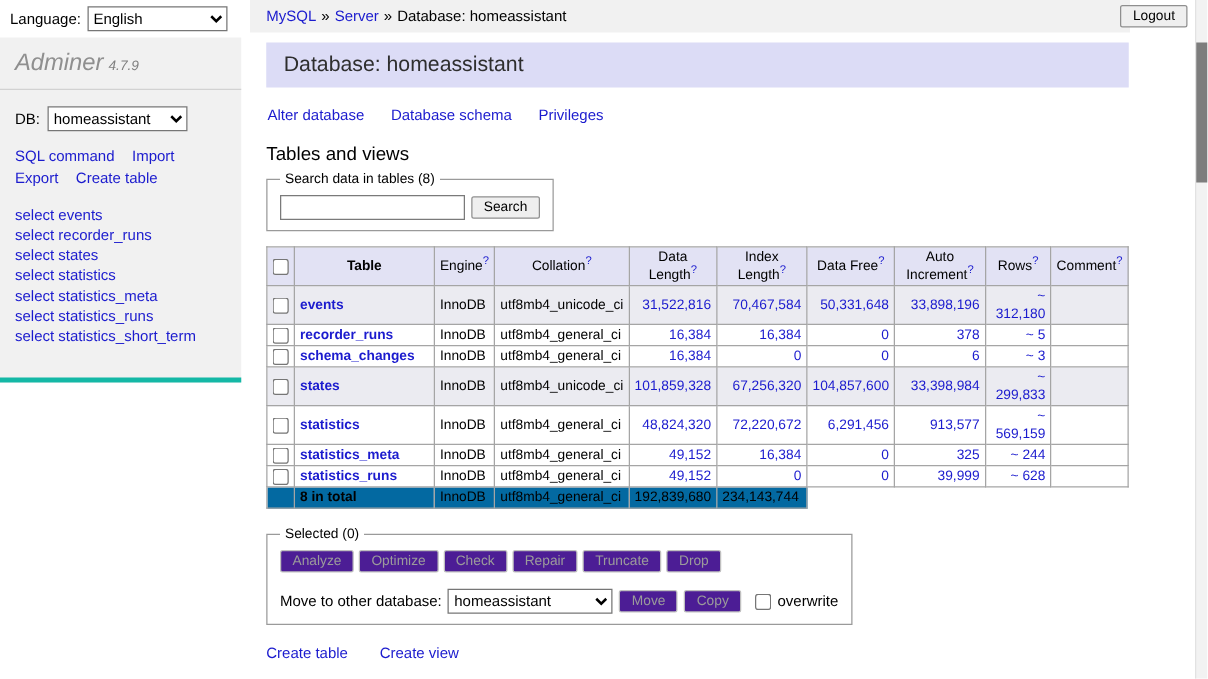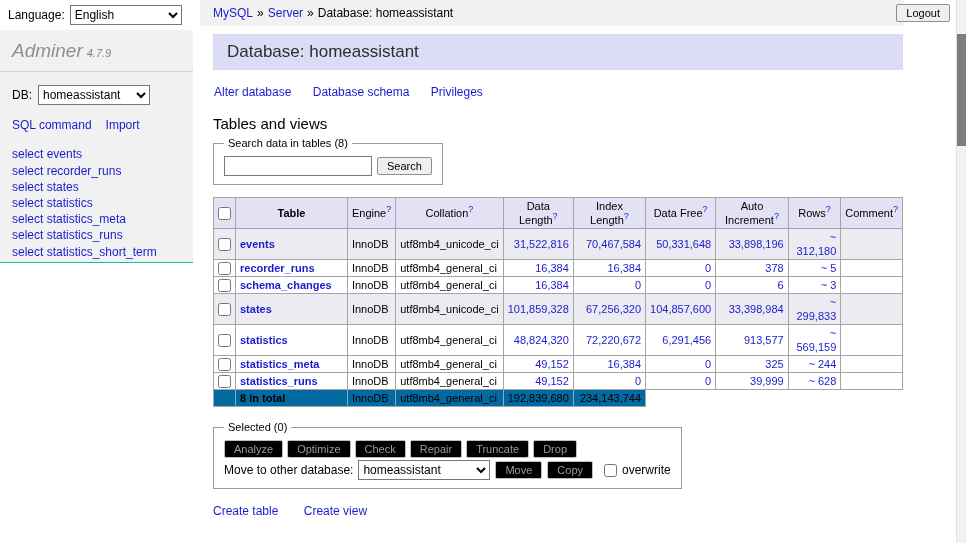--- a/index.html
+++ b/index.html
@@ -15,21 +15,21 @@
     width:966px;height:543px;position:relative;overflow:hidden;
     background:#fff;color:#000;
     font-family:"Liberation Sans",sans-serif;font-size:12px;
   }
   a{color:var(--link);text-decoration:none;cursor:pointer;}
   button{
     font-family:"Liberation Sans",sans-serif;font-size:11px;
     background:#efefef;border:1px solid #8f8f8f;border-radius:2px;
     padding:2px 9px;color:#000;cursor:pointer;
   }
-  button:disabled{color:#9b9b9b;border-color:#bfbfbf;background:#000000;cursor:default;}
+  button:disabled{color:#9b9b9b;border-color:#bfbfbf;background:#4c1d95;cursor:default;}
   select{font-family:"Liberation Sans",sans-serif;font-size:12px;height:20px;background:#fff;border:1px solid #767676;}
   input[type=text]{font-family:"Liberation Sans",sans-serif;font-size:12px;border:1px solid #7a7a7a;padding:2px 3px;width:148px;height:20px;background:#fff;}
   fieldset{border:1px solid #9a9a9a;margin:0;padding:5px 10px 8px;width:fit-content;}
   legend{font-size:11px;padding:0 4px;}
 
   
   .lang-row{position:absolute;top:5px;left:8px;display:flex;align-items:center;gap:5px;}
   .breadcrumb{
     position:absolute;left:200px;top:0;width:704px;height:26px;
     background:var(--graybg);line-height:26px;padding-left:13px;
@@ -37,21 +37,21 @@
   .breadcrumb .sep{color:#000;margin:0 4px;}
   .logout-wrap{position:absolute;top:4px;right:16px;}
 
   
   .scrollbar{position:absolute;right:0;top:0;width:10px;height:543px;background:#f2f2f2;border-left:1px solid #e2e2e2;}
   .scrollbar .thumb{position:absolute;left:0;top:34px;width:9px;height:112px;background:#7d7d7d;}
 
   
   .sidebar{
     position:absolute;left:0;top:30px;width:193px;background:var(--graybg);
-    border-bottom:1px solid #14b8a6;padding-bottom:2px;
+    border-bottom:4px solid #14b8a6;padding-bottom:25px;
   }
   .sidebar h1{
     margin:0;padding:10px 12px 9px;border-bottom:1px solid #d2d2d2;
     font-size:19px;font-weight:normal;font-style:italic;color:#8f8f8f;
   }
   .sidebar h1 .version{font-size:11px;color:#808080;margin-left:4px;}
   .db-row{padding:13px 12px 0;display:flex;align-items:center;gap:6px;}
   .db-row select{width:112px;}
   .cmd-links{padding:12px 12px 0;line-height:1.45;}
   .cmd-links a{margin-right:14px;}
@@ -81,26 +81,26 @@
   .tables td.num{text-align:right;}
   .tables td.num a{color:var(--link);}
   sup{font-size:9px;line-height:0;}
   .help sup{color:var(--link);}
   .w-table{width:122px;} .w-engine{width:46px;} .w-coll{width:98px;}
   .w-dlen{width:70px;} .w-ilen{width:74px;} .w-dfree{width:64px;}
   .w-ainc{width:80px;} .w-rows{width:56px;} .w-comment{width:54px;}
   .tables tbody tr:nth-child(1),.tables tbody tr:nth-child(4){background:#ebebf1;}
   .tables tfoot td{background:#0369a1;}
   .tables tfoot .total-label{font-weight:bold;}
-  .tables tfoot td.num{text-align:right;margin-left:19px;}
+  .tables tfoot td.num{text-align:left;margin-left:19px;}
   input[type=checkbox]{margin:0 2px;vertical-align:middle;}
 
   .selected-fieldset{margin-top:14px;}
   .sel-buttons{display:flex;gap:4px;margin-top:2px;}
-  .move-row{display:flex;align-items:center;gap:5px;margin-top:2px;font-size:12px;}
+  .move-row{display:flex;align-items:center;gap:5px;margin-top:13px;font-size:12px;}
   .move-row select{width:132px;}
   .overwrite{display:flex;align-items:center;gap:3px;margin-left:4px;}
 
   .create-links{margin-top:15px;}
   .create-links a{margin-right:22px;}
 </style>
 </head>
 <body>
 
 <div class="lang-row">
@@ -128,20 +128,23 @@
   </h1>
   <div class="db-row">
     <span>DB:</span>
     <select>
       <option>homeassistant</option>
     </select>
   </div>
   <div class="cmd-links">
     <div>
       <a>SQL command</a><a>Import</a>
+    </div>
+    <div>
+      <a>Export</a><a>Create table</a>
     </div>
   </div>
   <nav class="table-list">
     <a>select events</a>
     <a>select recorder_runs</a>
     <a>select states</a>
     <a>select statistics</a>
     <a>select statistics_meta</a>
     <a>select statistics_runs</a>
     <a>select statistics_short_term</a>

